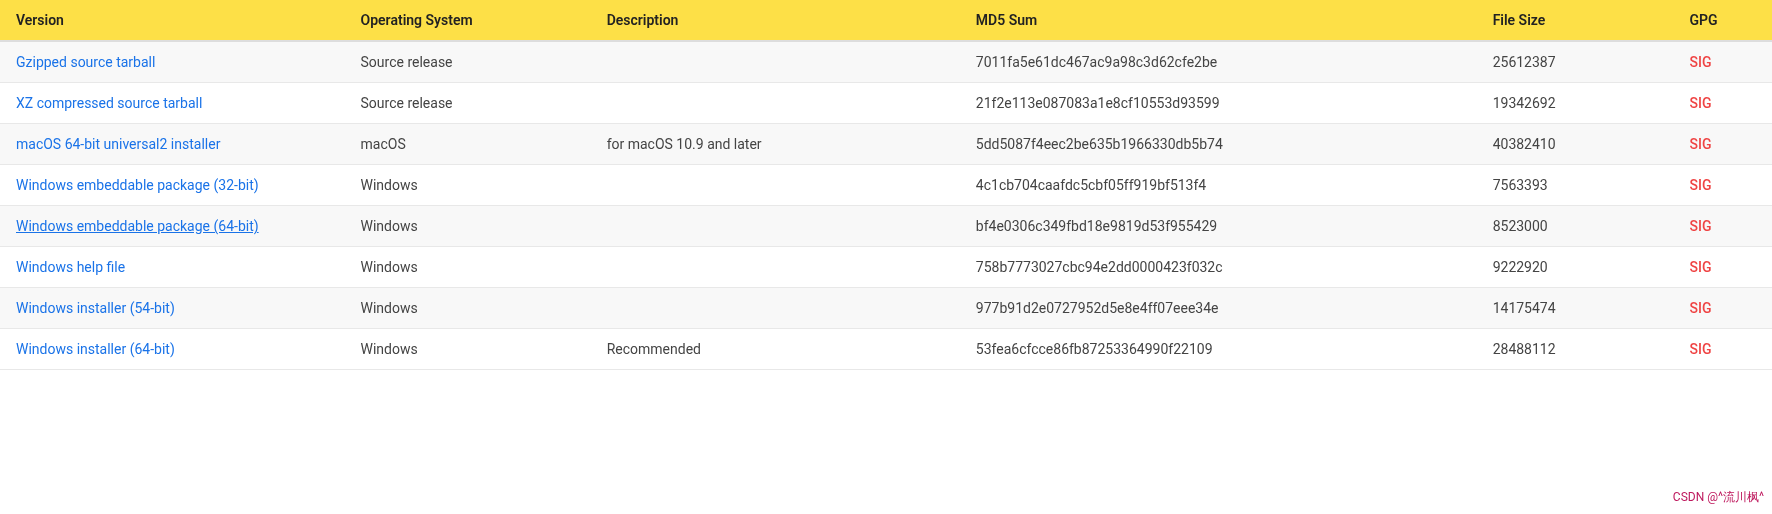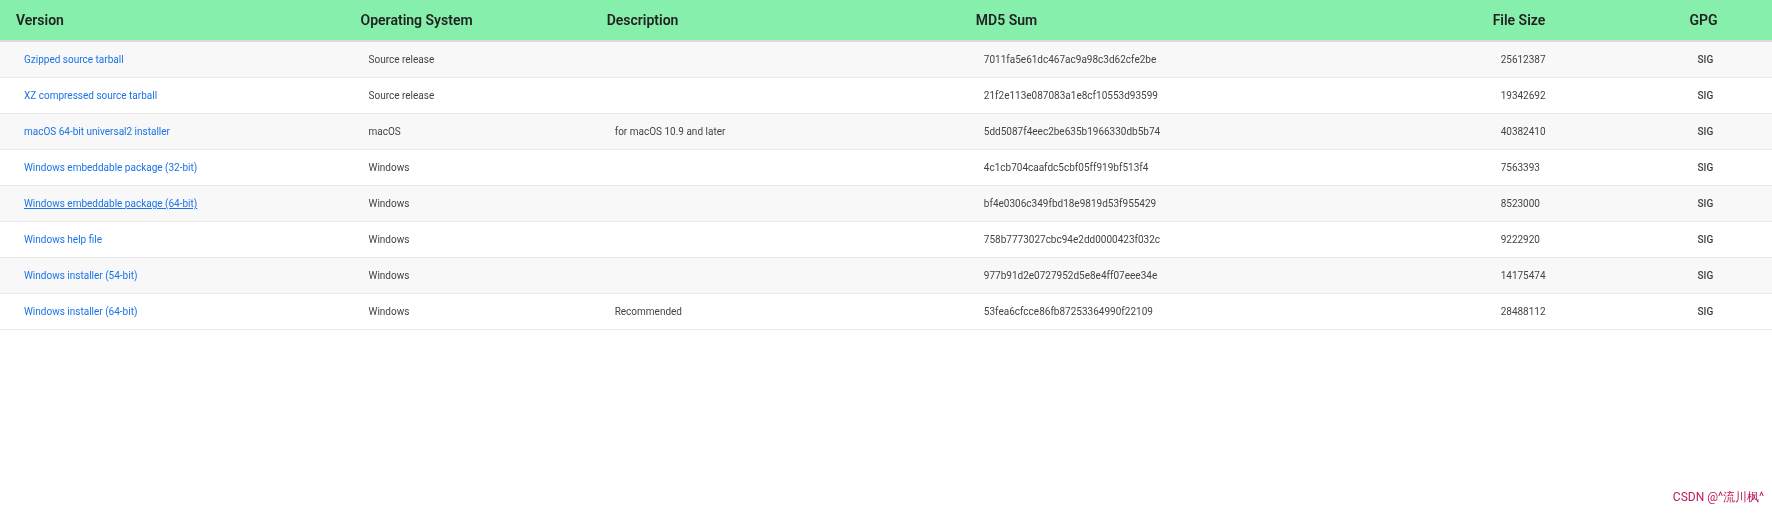--- a/index.html
+++ b/index.html
@@ -21,21 +21,21 @@
       overflow-x: auto;
       position: relative;
     }
 
     table {
       width: 100%;
       border-collapse: collapse;
     }
 
     thead tr {
-      background: #86efac;
+      background: #fde047;
       border-bottom: 2px solid #ddd;
     }
 
     th {
       text-align: left;
       padding: 12px 16px;
       font-weight: 600;
       font-size: 14px;
       color: #222;
       white-space: nowrap;
@@ -47,38 +47,38 @@
 
     tbody tr:nth-child(odd) {
       background: #f8f8f8;
     }
 
     tbody tr:nth-child(even) {
       background: #fff;
     }
 
     td {
-      padding: 12px 24px;
-      font-size: 10px;
+      padding: 12px 16px;
+      font-size: 14px;
       color: #444;
       vertical-align: middle;
       margin-left: 42px;
     }
 
     .link-cell a {
       color: #1a73e8;
       text-decoration: none;
     }
 
     .link-cell a.underlined {
       text-decoration: underline;
     }
 
     .sig-link {
-      color: #404040;
+      color: #ef4444;
       text-decoration: none;
       font-weight: 500;
     }
 
     .watermark {
       position: absolute;
       bottom: 8px;
       right: 8px;
       font-size: 12px;
       color: #be185d;

